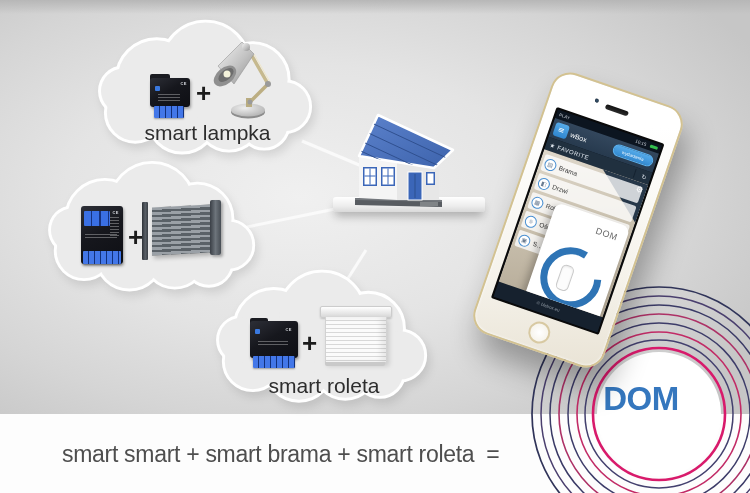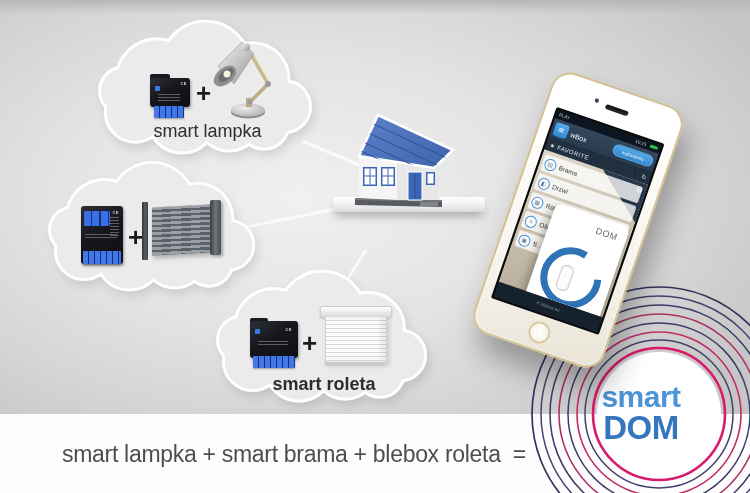--- a/index.html
+++ b/index.html
@@ -14,24 +14,24 @@
 
   
   .cloud{position:absolute;z-index:4;}
   .cloud>svg.cloud-shape{position:absolute;left:0;top:0;width:100%;height:100%;overflow:visible;
     filter:drop-shadow(3px 5px 4px rgba(0,0,0,.10));}
   .cl-stroke{stroke:#ffffff;stroke-width:6;fill:#ebebeb;filter:blur(.8px);}
   .cl-fill{fill:#ebebeb;}
   .cloud1{left:100px;top:22px;width:215px;height:138px;}
   .cloud2{left:50px;top:162px;width:208px;height:136px;}
   .cloud3{left:218px;top:270px;width:212px;height:140px;}
-  .cloud-label{position:absolute;left:0;width:100%;text-align:center;font-size:18px;color:#2d2d2d;}
+  .cloud-label{position:absolute;left:0;width:100%;text-align:center;font-size:21px;color:#2d2d2d;}
   .cloud1 .cloud-label{top:99px;}
   .cloud2 .cloud-label{top:102px;}
-  .cloud3 .cloud-label{top:104px;font-weight:bold;}
+  .cloud3 .cloud-label{top:104px;}
   .plus{position:absolute;font-size:26px;font-weight:bold;color:#1c1c1c;line-height:1;}
 
   
   .device{position:absolute;}
   .dev-body{position:absolute;background:linear-gradient(150deg,#2d2f37 0%,#16171d 45%,#0e0f14 100%);
     border-radius:3px;box-shadow:1px 2px 3px rgba(0,0,0,.35);}
   .dev-step{position:absolute;background:#1a1b21;border-radius:2px 2px 0 0;}
   .teeth{position:absolute;background:repeating-linear-gradient(90deg,#4377e8 0 4.5px,#12307a 4.5px 6px);
     border-radius:1px;box-shadow:0 1px 2px rgba(0,0,0,.35);}
   .term-top{position:absolute;background:repeating-linear-gradient(90deg,#3a70e4 0 7px,#16327e 7px 8.5px);border-radius:1px;}
@@ -284,21 +284,20 @@
       <circle r="118" fill="none" stroke="#4a3f6e" stroke-width="1.5"></circle>
       <circle r="109" fill="none" stroke="#3a3a66" stroke-width="1.5"></circle>
       <circle r="100" fill="none" stroke="#ad3166" stroke-width="1.6"></circle>
       <circle r="91" fill="none" stroke="#3d3c69" stroke-width="1.5"></circle>
       <circle r="82" fill="none" stroke="#c22b66" stroke-width="1.6"></circle>
       <circle r="74" fill="none" stroke="#43406e" stroke-width="1.5"></circle>
       <circle r="66" fill="none" stroke="#d81a6b" stroke-width="2.6"></circle>
     <circle r="62" fill="#ffffff"></circle>
   </svg>
   <div class="logo-text">
-    <span class="logo-line1" style="color: rgb(75, 148, 214);">smart</span>
     <span class="logo-line2" style="color: rgb(53, 119, 190);">DOM</span>
   </div>
 
   <div class="phone">
     <div class="camera-dot"></div>
     <div class="earpiece"></div>
     <div class="screen">
       <div class="statusbar">
         <span>PLAY</span>
         <span class="sb-time">10:15</span>
@@ -349,16 +348,16 @@
           </svg>
           <div class="toggle"></div>
         </div>
       </div>
       <div class="bottombar">© blebox.eu</div>
     </div>
     <div class="home-btn"></div>
   </div>
 
   <div class="equation">
-    <span>smart lampka + smart brama + blebox roleta</span><span class="eq">=</span>
+    <span>smart smart + smart brama + smart roleta</span><span class="eq">=</span>
   </div>
 
 </div>
 
 </body></html>

